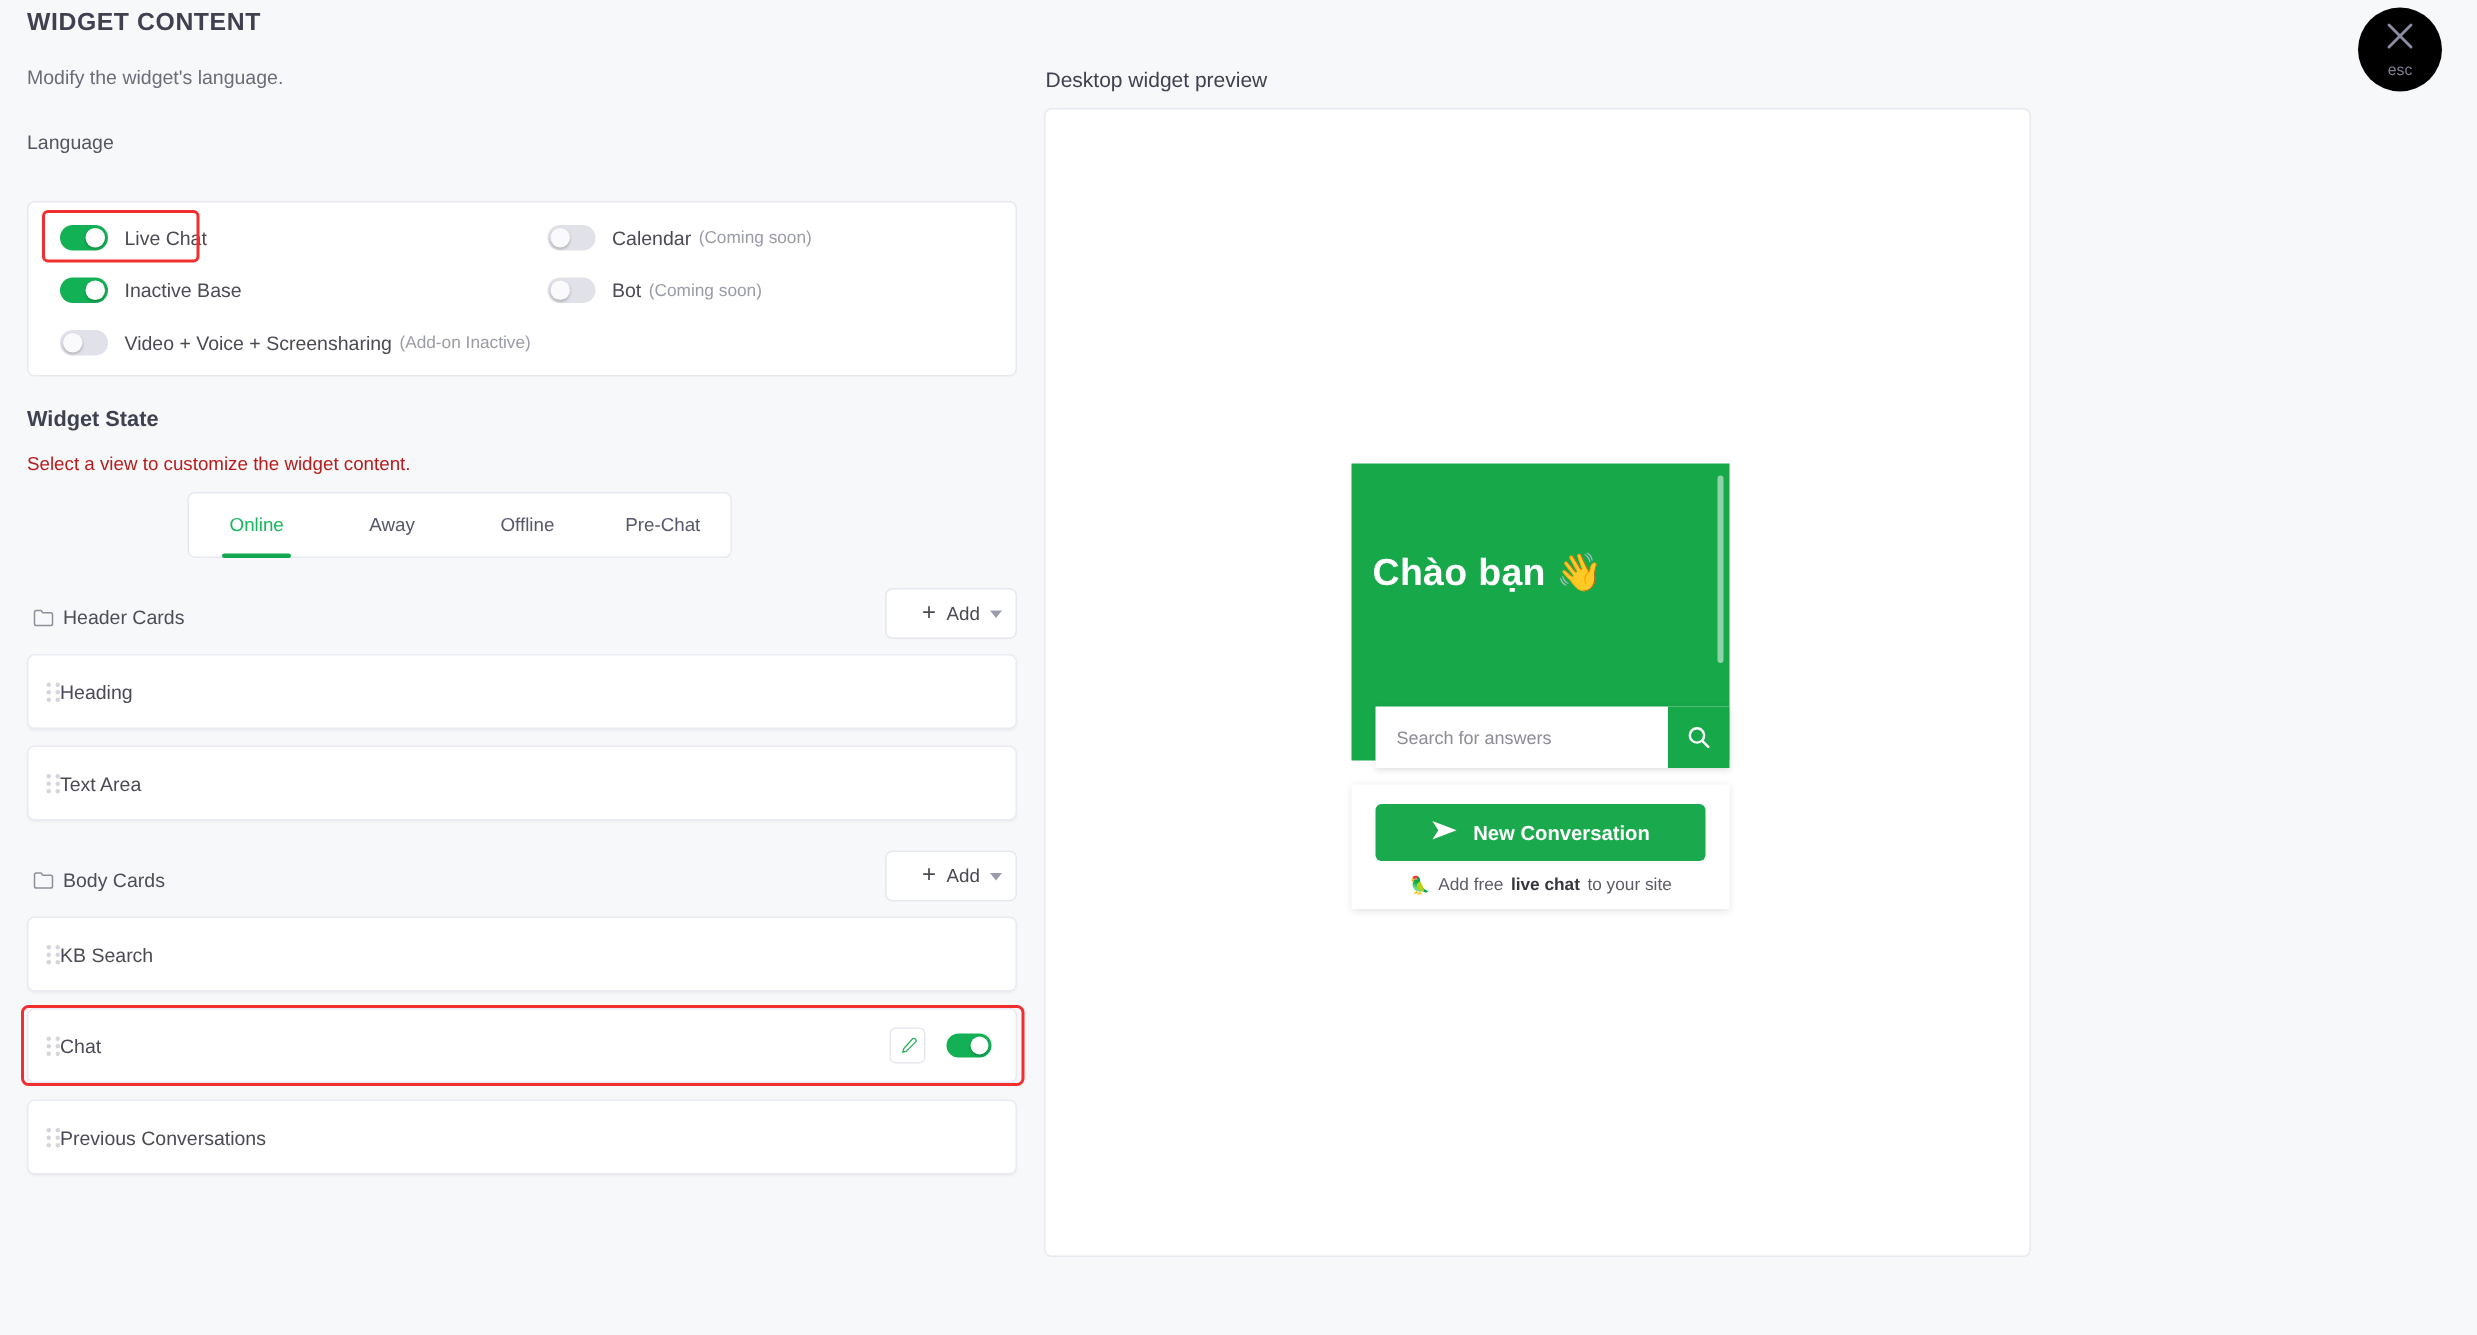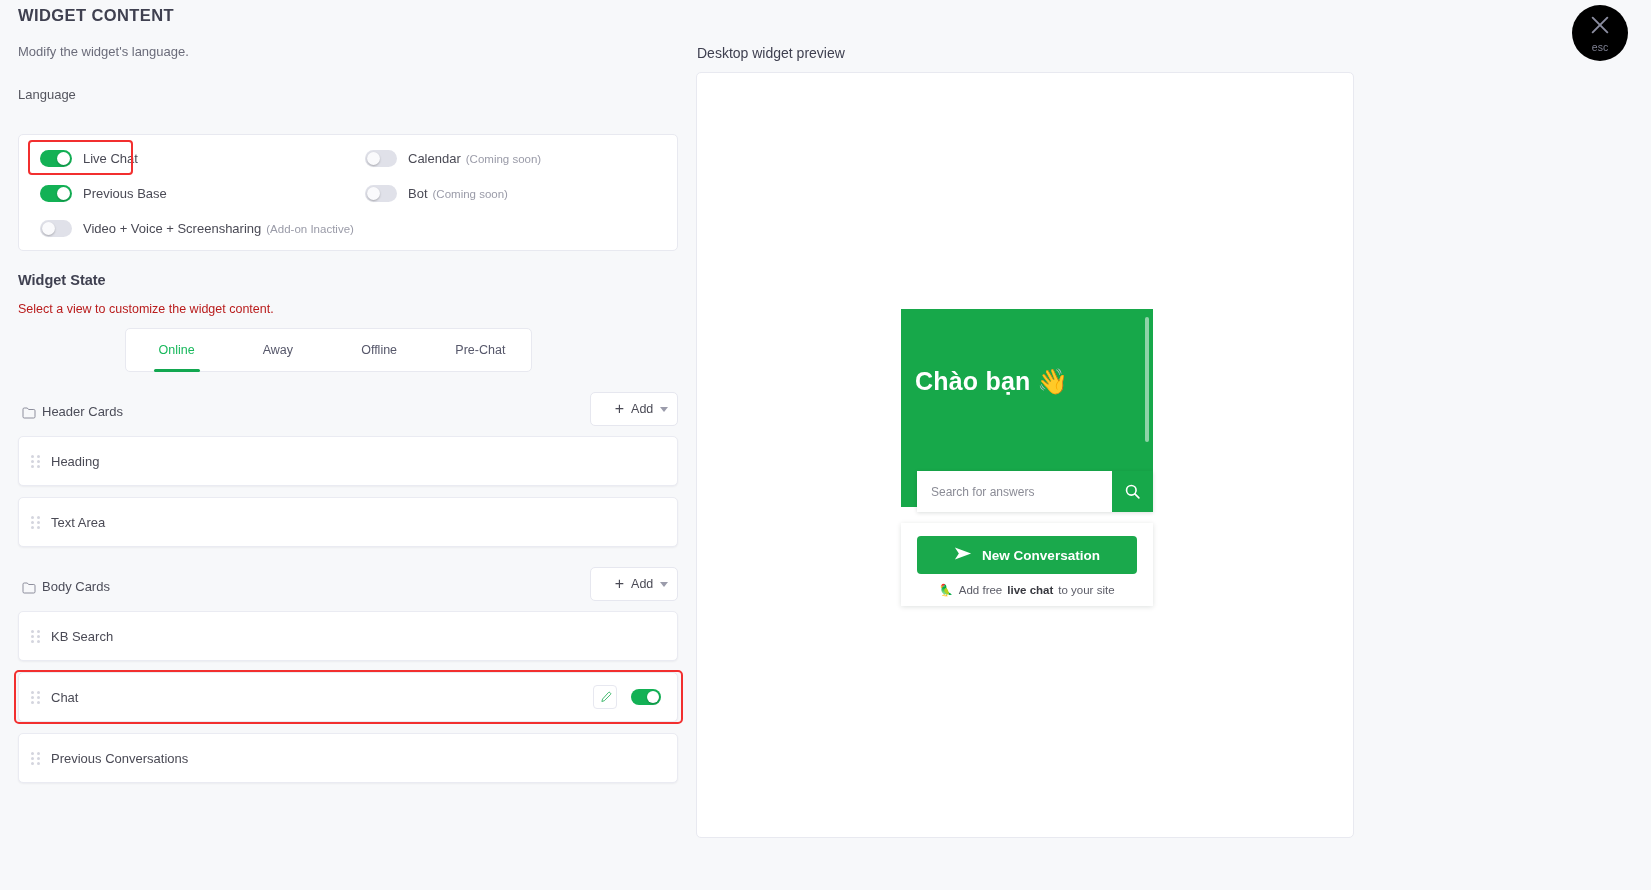--- a/index.html
+++ b/index.html
@@ -73,21 +73,21 @@
     position: absolute; left: 28px; top: 140px;
     width: 105px; height: 35px;
     border: 2px solid #f22f2f; border-radius: 4px; pointer-events: none;
   }
 
   
   .ws-title { position: absolute; left: 18px; top: 272px; font-size: 14.5px; font-weight: bold; color: #3f4050; }
   .ws-sub { position: absolute; left: 18px; top: 302px; font-size: 12.5px; color: #b91c1c; }
 
   .tabs {
-    position: absolute; left: 125px; top: 328px; width: 407px; height: 44px;
+    position: absolute; left: 125px; top: 328px; width: 363px; height: 44px;
     background: #fff; border: 1px solid #e8e9f0; border-radius: 5px;
     display: flex; align-items: stretch;
   }
   .tab {
     flex: 1; display: flex; align-items: center; justify-content: center;
     font-size: 12.5px; color: #56576a; position: relative;
   }
   .tab.active { color: #18b85c; }
   .tab.active:after {
     content: ""; position: absolute; left: 50%; transform: translateX(-50%);
@@ -117,21 +117,21 @@
     background: #fff; border: 1px solid #eaebf2; border-radius: 5px;
     box-shadow: 0 1px 2px rgba(20,20,40,.05);
     display: flex; align-items: center;
   }
   .grip {
     margin-left: 12px; width: 9px; height: 14px; flex: none;
     display: grid; grid-template-columns: 3px 3px; grid-template-rows: 3px 3px 3px;
     gap: 2px 3px; align-content: center;
   }
   .grip i { width: 3px; height: 3px; background: #d4d5de; border-radius: 50%; display: block; }
-  .card-label { margin-left: 11px; font-size: 13px; color: #4a4a55; }
+  .card-label { font-size: 13px; color: #4a4a55; }
 
   .card-actions { margin-left: auto; margin-right: 16px; display: flex; align-items: center; gap: 14px; }
   .icon-btn {
     width: 24px; height: 24px; border: 1px solid #e7e8f0; border-radius: 4px;
     display: flex; align-items: center; justify-content: center; background: #fff;
   }
 
   .hl-chat {
     position: absolute; left: 14px; top: 670px;
     width: 669px; height: 54px;
@@ -222,21 +222,21 @@
       <div class="chan-item chan-c0r0">
         <span class="toggle on">
             <i class="knob"></i>
           </span>
         <span class="chan-label">Live Chat</span>
       </div>
       <div class="chan-item chan-c0r1">
         <span class="toggle on">
             <i class="knob"></i>
           </span>
-        <span class="chan-label">Previous Base</span>
+        <span class="chan-label">Inactive Base</span>
       </div>
       <div class="chan-item chan-c0r2">
         <span class="toggle off">
             <i class="knob"></i>
           </span>
         <span class="chan-label">Video + Voice + Screensharing</span>
         <span class="chan-note">(Add-on Inactive)</span>
       </div>
       <div class="chan-item chan-c1r0">
         <span class="toggle off">

